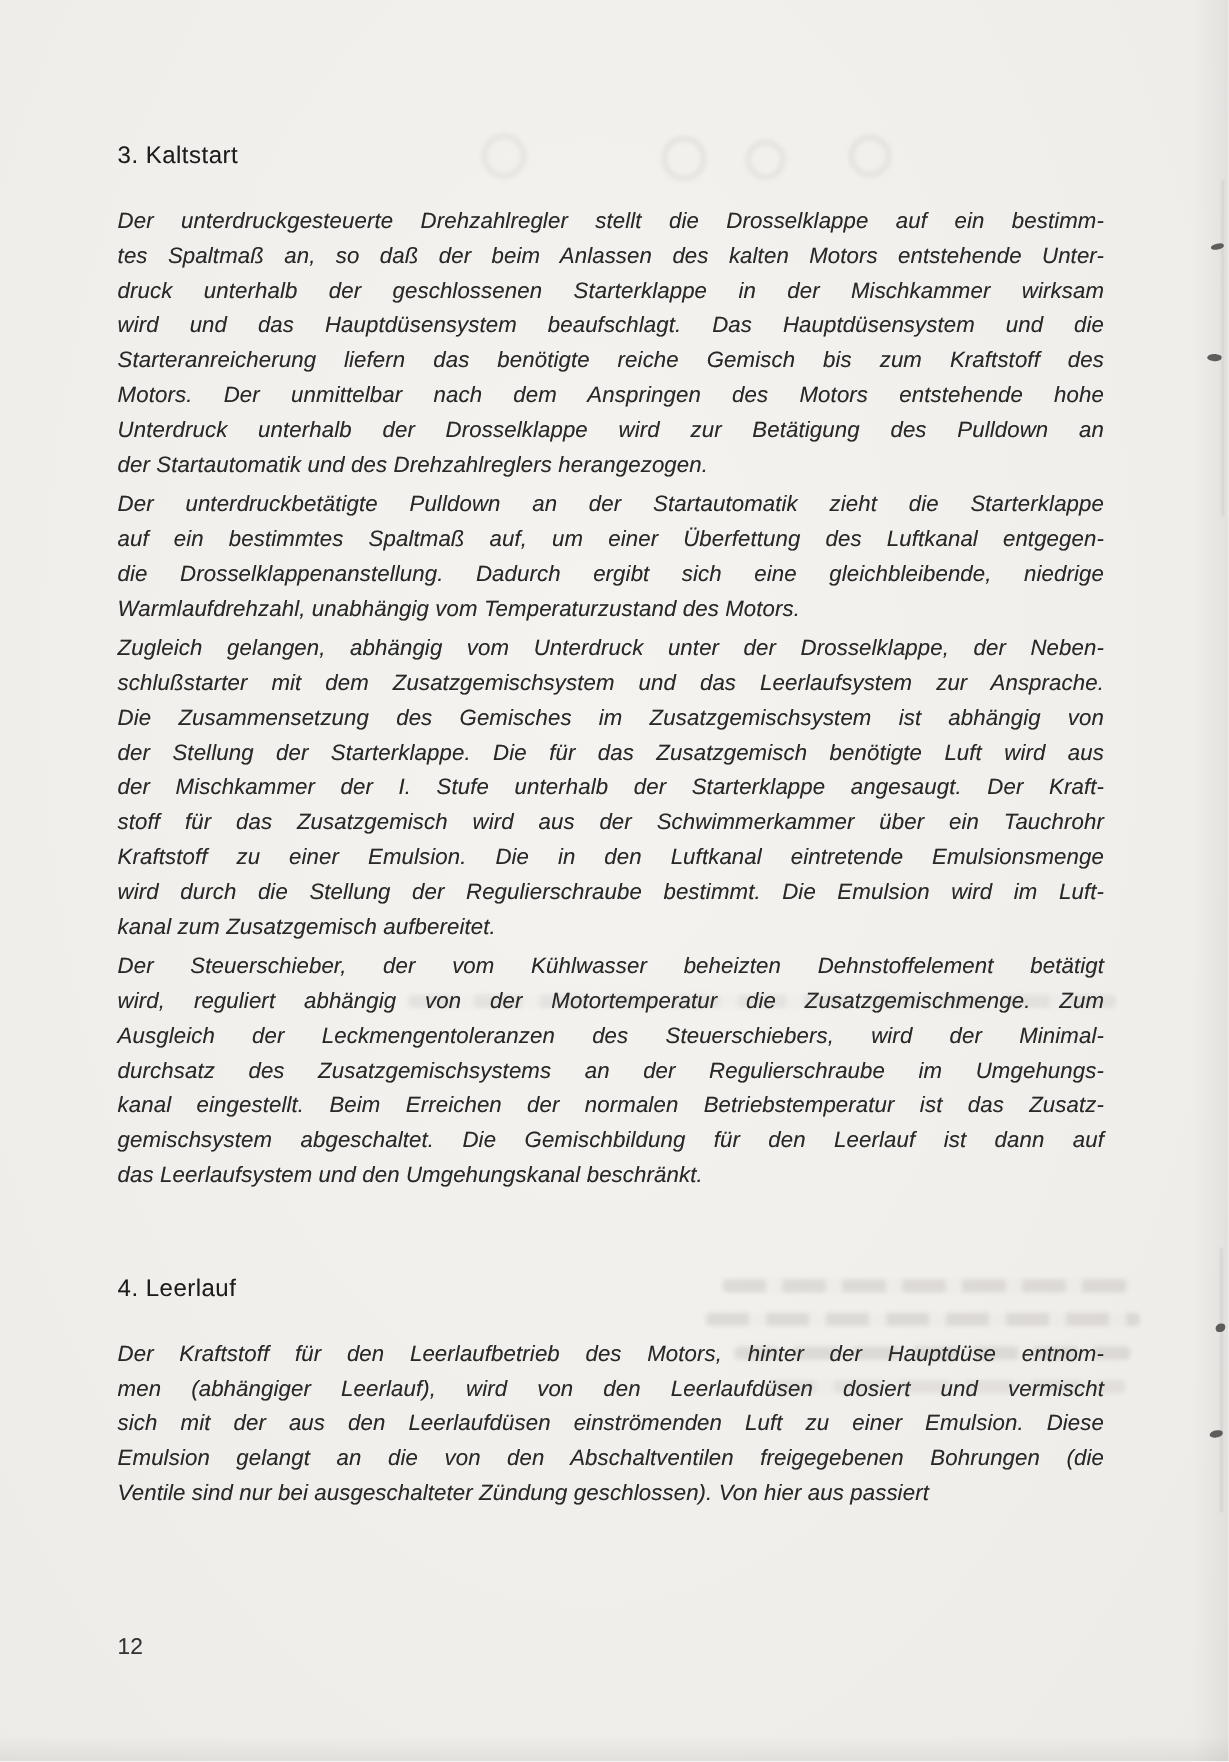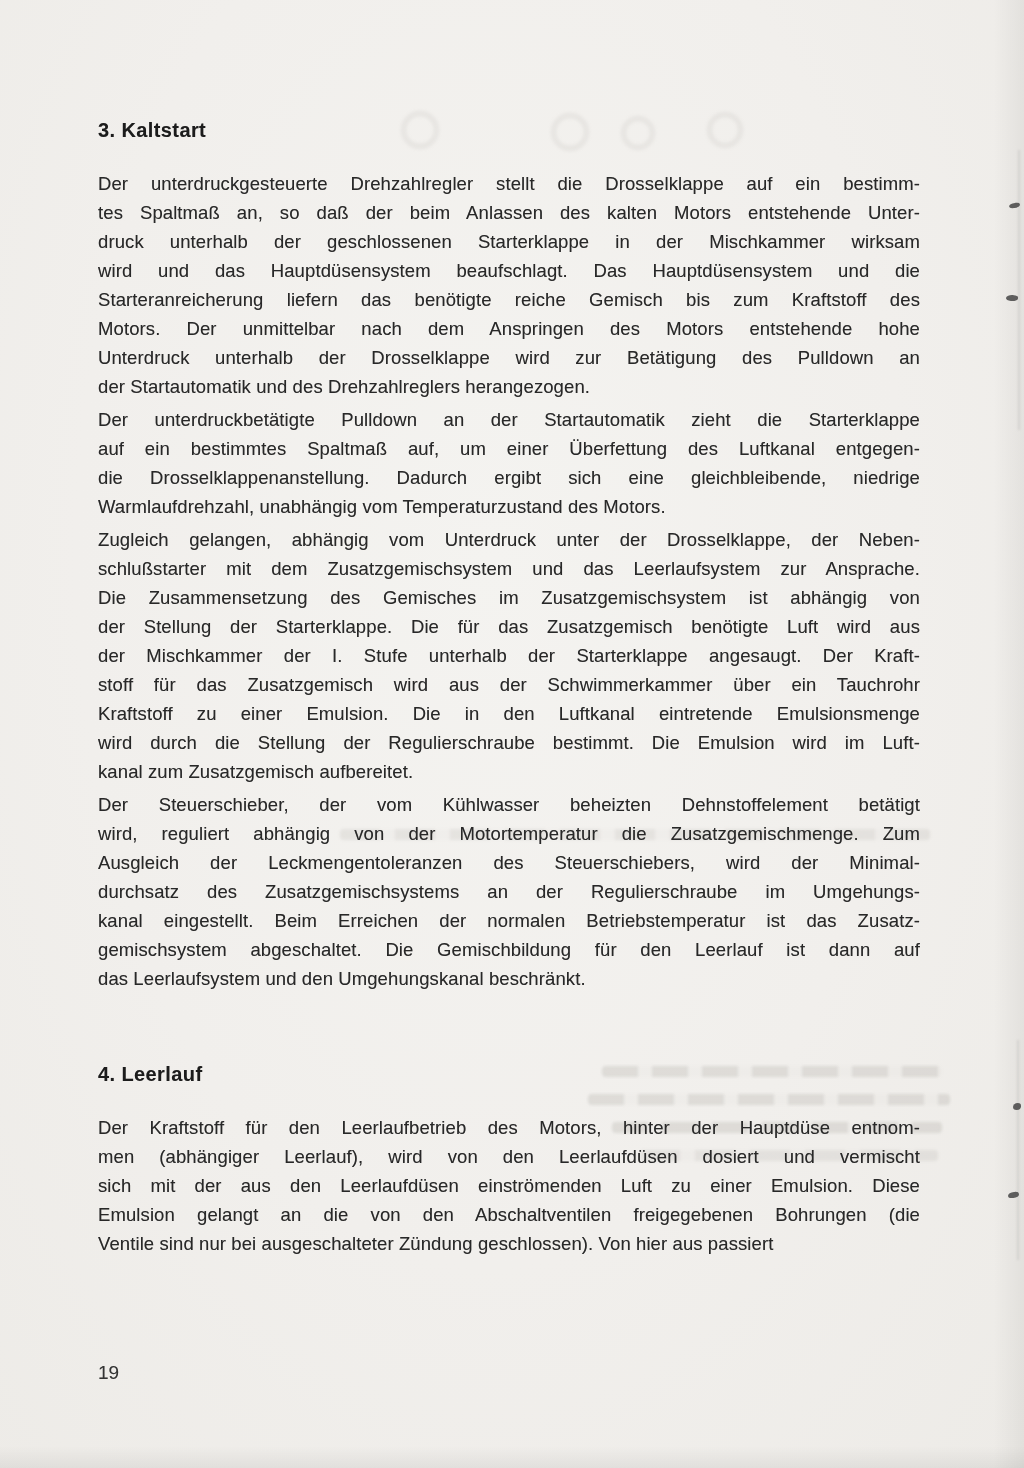--- a/index.html
+++ b/index.html
@@ -27,35 +27,36 @@
     top: 0;
     width: 822px;
     padding-top: 118px;
     color: #282828;
     text-shadow: 0 0 0.5px rgba(50,50,50,0.35);
   }
   .section-heading {
     margin: 69px 0 0 0;
     font-size: 20px;
     line-height: 24px;
-    font-weight: 700;
+    font-weight: 400;
     letter-spacing: 0.4px;
     color: #1c1c1c;
   }
   .section-heading:first-child { margin-top: 0; }
   .paragraph { margin-top: 4px; }
   .section-heading + .paragraph { margin-top: 27px; }
   .line {
     font-size: 18.5px;
     line-height: 29px;
     height: 29px;
     white-space: normal;
     text-align: justify;
     text-align-last: justify;
     letter-spacing: 0.1px;
+    font-style: italic;
   }
   .line.last { text-align-last: left; }
   
   .page-number {
     position: absolute;
     left: 98px;
     top: 1362px;
     font-size: 19px;
     color: #343434;
     text-shadow: 0 0 0.5px rgba(50,50,50,0.3);
@@ -153,21 +154,21 @@
       <h2 class="section-heading">4. Leerlauf</h2>
       <div class="paragraph">
         <div class="line">Der Kraftstoff für den Leerlaufbetrieb des Motors, hinter der Hauptdüse entnom-</div>
         <div class="line">men (abhängiger Leerlauf), wird von den Leerlaufdüsen dosiert und vermischt</div>
         <div class="line">sich mit der aus den Leerlaufdüsen einströmenden Luft zu einer Emulsion. Diese</div>
         <div class="line">Emulsion gelangt an die von den Abschaltventilen freigegebenen Bohrungen (die</div>
         <div class="line last">Ventile sind nur bei ausgeschalteter Zündung geschlossen). Von hier aus passiert</div>
       </div>
     </main>
 
-  <div class="page-number">19</div>
+  <div class="page-number">12</div>
 
   <div class="speck" style="left:1009px; top:203px; width:11px; height:5px; transform:rotate(-8deg);"></div>
   <div class="speck" style="left:1006px; top:295px; width:12px; height:6px; transform:rotate(5deg);"></div>
   <div class="speck" style="left:1013px; top:1103px; width:8px; height:7px;"></div>
   <div class="speck" style="left:1008px; top:1192px; width:11px; height:6px; transform:rotate(-5deg);"></div>
   <div class="edge-line" style="left:1018px; top:150px; height:280px;"></div>
   <div class="edge-line" style="left:1017px; top:1040px; height:220px;"></div>
 
 </div>
 

